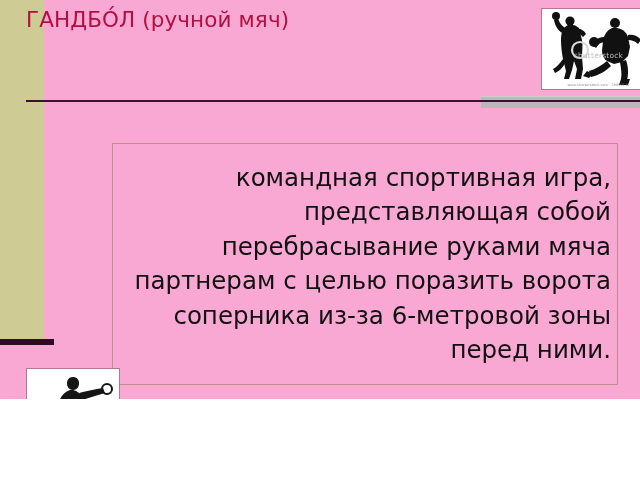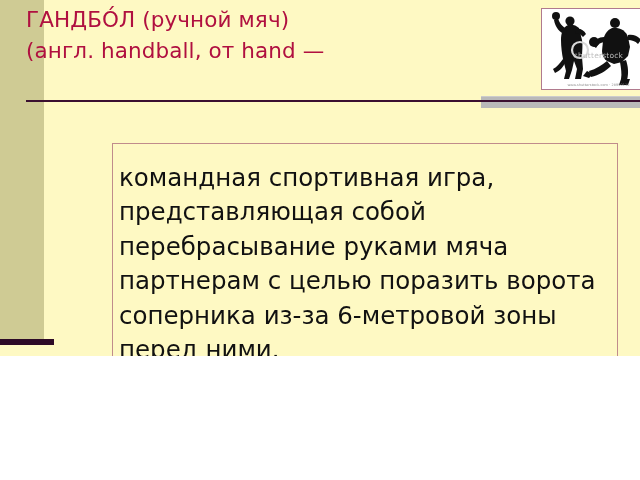--- a/index.html
+++ b/index.html
@@ -9,22 +9,22 @@
   body {
     width: 640px;
     height: 480px;
     overflow: hidden;
     font-family: "DejaVu Sans", sans-serif;
   }
 
   #slide {
     position: relative;
     width: 640px;
-    height: 356px;
-    background: #fef9c3;
+    height: 399px;
+    background: #f9a8d4;
     overflow: hidden;
   }
 
   
   #left-band {
     position: absolute;
     left: 0;
     top: 0;
     width: 44px;
     height: 339px;
@@ -92,21 +92,21 @@
     background: transparent;
     box-sizing: border-box;
     display: flex;
     align-items: center;
     justify-content: center;
   }
   #definition-text {
     color: #111111;
     font-size: 24.5px;
     line-height: 34.5px;
-    text-align: left;
+    text-align: right;
     padding: 0 6px;
     white-space: pre-line;
   }
 
   
   #photo-top {
     position: absolute;
     left: 505px;
     top: 8px;
     width: 115px;
@@ -157,21 +157,20 @@
 </head>
 <body>
 
 <div id="slide">
 
   <div id="left-band"></div>
   <div id="left-band-bar"></div>
 
   <div id="title-block">
     <div class="title-line">ГАНДБО́Л (ручной мяч)</div>
-    <div class="title-line">(англ. handball, от hand —</div>
   </div>
 
   <div id="title-rule"></div>
   <div id="title-rule-shadow"></div>
   <div id="title-rule-shadow-line"></div>
 
   <div id="definition-box">
     <div id="definition-text">командная спортивная игра, представляющая собой перебрасывание руками мяча партнерам с целью поразить ворота соперника из-за 6-метровой зоны перед ними.</div>
   </div>
 

